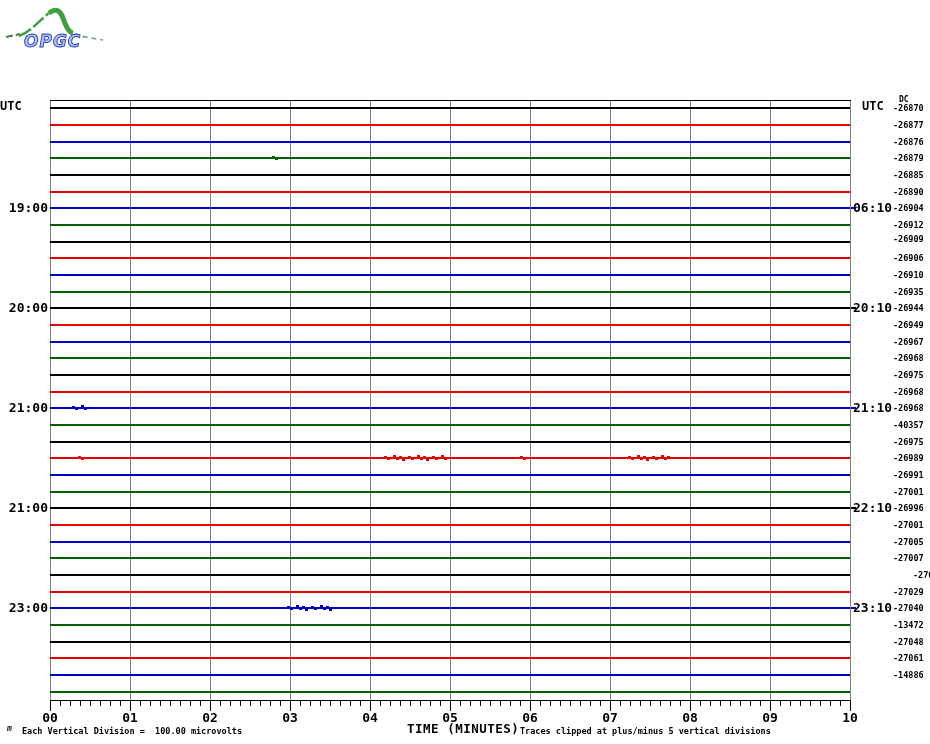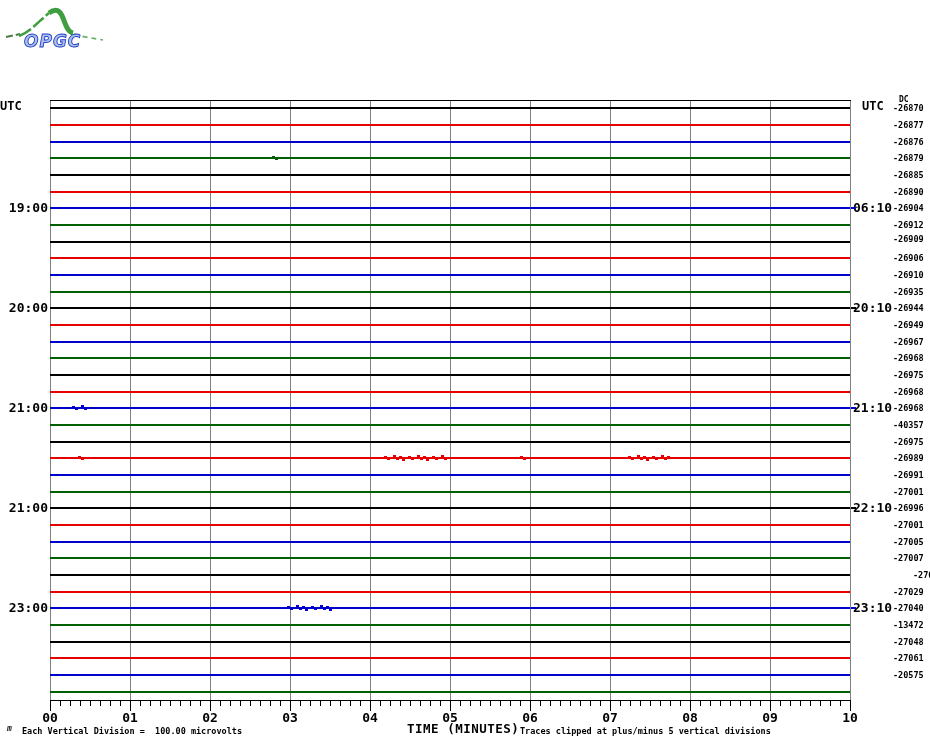--- a/index.html
+++ b/index.html
@@ -133,21 +133,21 @@
       <div class="abs" style="left: 851px; top: 607.333px; width: 5px; height: 2px; background: rgb(0, 0, 204); z-index: 2;"></div>
       <div class="abs hour-label hour-right" style="top: 601.333px;">23:10</div>
       <div class="abs dc-val" style="top: 603.333px;">-27040</div>
       <div class="abs" style="left: 50px; top: 624px; width: 800px; height: 2px; background: rgb(0, 95, 0); z-index: 2;"></div>
       <div class="abs dc-val" style="top: 620px;">-13472</div>
       <div class="abs" style="left: 50px; top: 640.667px; width: 800px; height: 2px; background: rgb(0, 0, 0); z-index: 2;"></div>
       <div class="abs dc-val" style="top: 636.667px;">-27048</div>
       <div class="abs" style="left: 50px; top: 657.333px; width: 800px; height: 2px; background: rgb(232, 0, 0); z-index: 2;"></div>
       <div class="abs dc-val" style="top: 653.333px;">-27061</div>
       <div class="abs" style="left: 50px; top: 674px; width: 800px; height: 2px; background: rgb(0, 0, 204); z-index: 2;"></div>
-      <div class="abs dc-val" style="top: 670px;">-20575</div>
+      <div class="abs dc-val" style="top: 670px;">-14886</div>
       <div class="abs" style="left: 50px; top: 690.667px; width: 800px; height: 2px; background: rgb(0, 95, 0); z-index: 2;"></div>
       <div class="abs dc-val" style="top: 694px; margin-left: 46px;">-27071</div>
       <div class="abs" style="left: 272.4px; top: 156.333px; width: 3px; height: 2px; background: rgb(0, 95, 0); z-index: 2;"></div>
       <div class="abs" style="left: 275.4px; top: 158.333px; width: 3px; height: 2px; background: rgb(0, 95, 0); z-index: 2;"></div>
       <div class="abs" style="left: 72.4px; top: 406.333px; width: 3px; height: 2px; background: rgb(0, 0, 204); z-index: 2;"></div>
       <div class="abs" style="left: 75.4px; top: 408.333px; width: 3px; height: 2px; background: rgb(0, 0, 204); z-index: 2;"></div>
       <div class="abs" style="left: 78.4px; top: 407.333px; width: 3px; height: 2px; background: rgb(0, 0, 204); z-index: 2;"></div>
       <div class="abs" style="left: 81.4px; top: 405.333px; width: 3px; height: 2px; background: rgb(0, 0, 204); z-index: 2;"></div>
       <div class="abs" style="left: 84.4px; top: 408.333px; width: 3px; height: 2px; background: rgb(0, 0, 204); z-index: 2;"></div>
       <div class="abs" style="left: 78px; top: 456.333px; width: 3px; height: 2px; background: rgb(232, 0, 0); z-index: 2;"></div>

